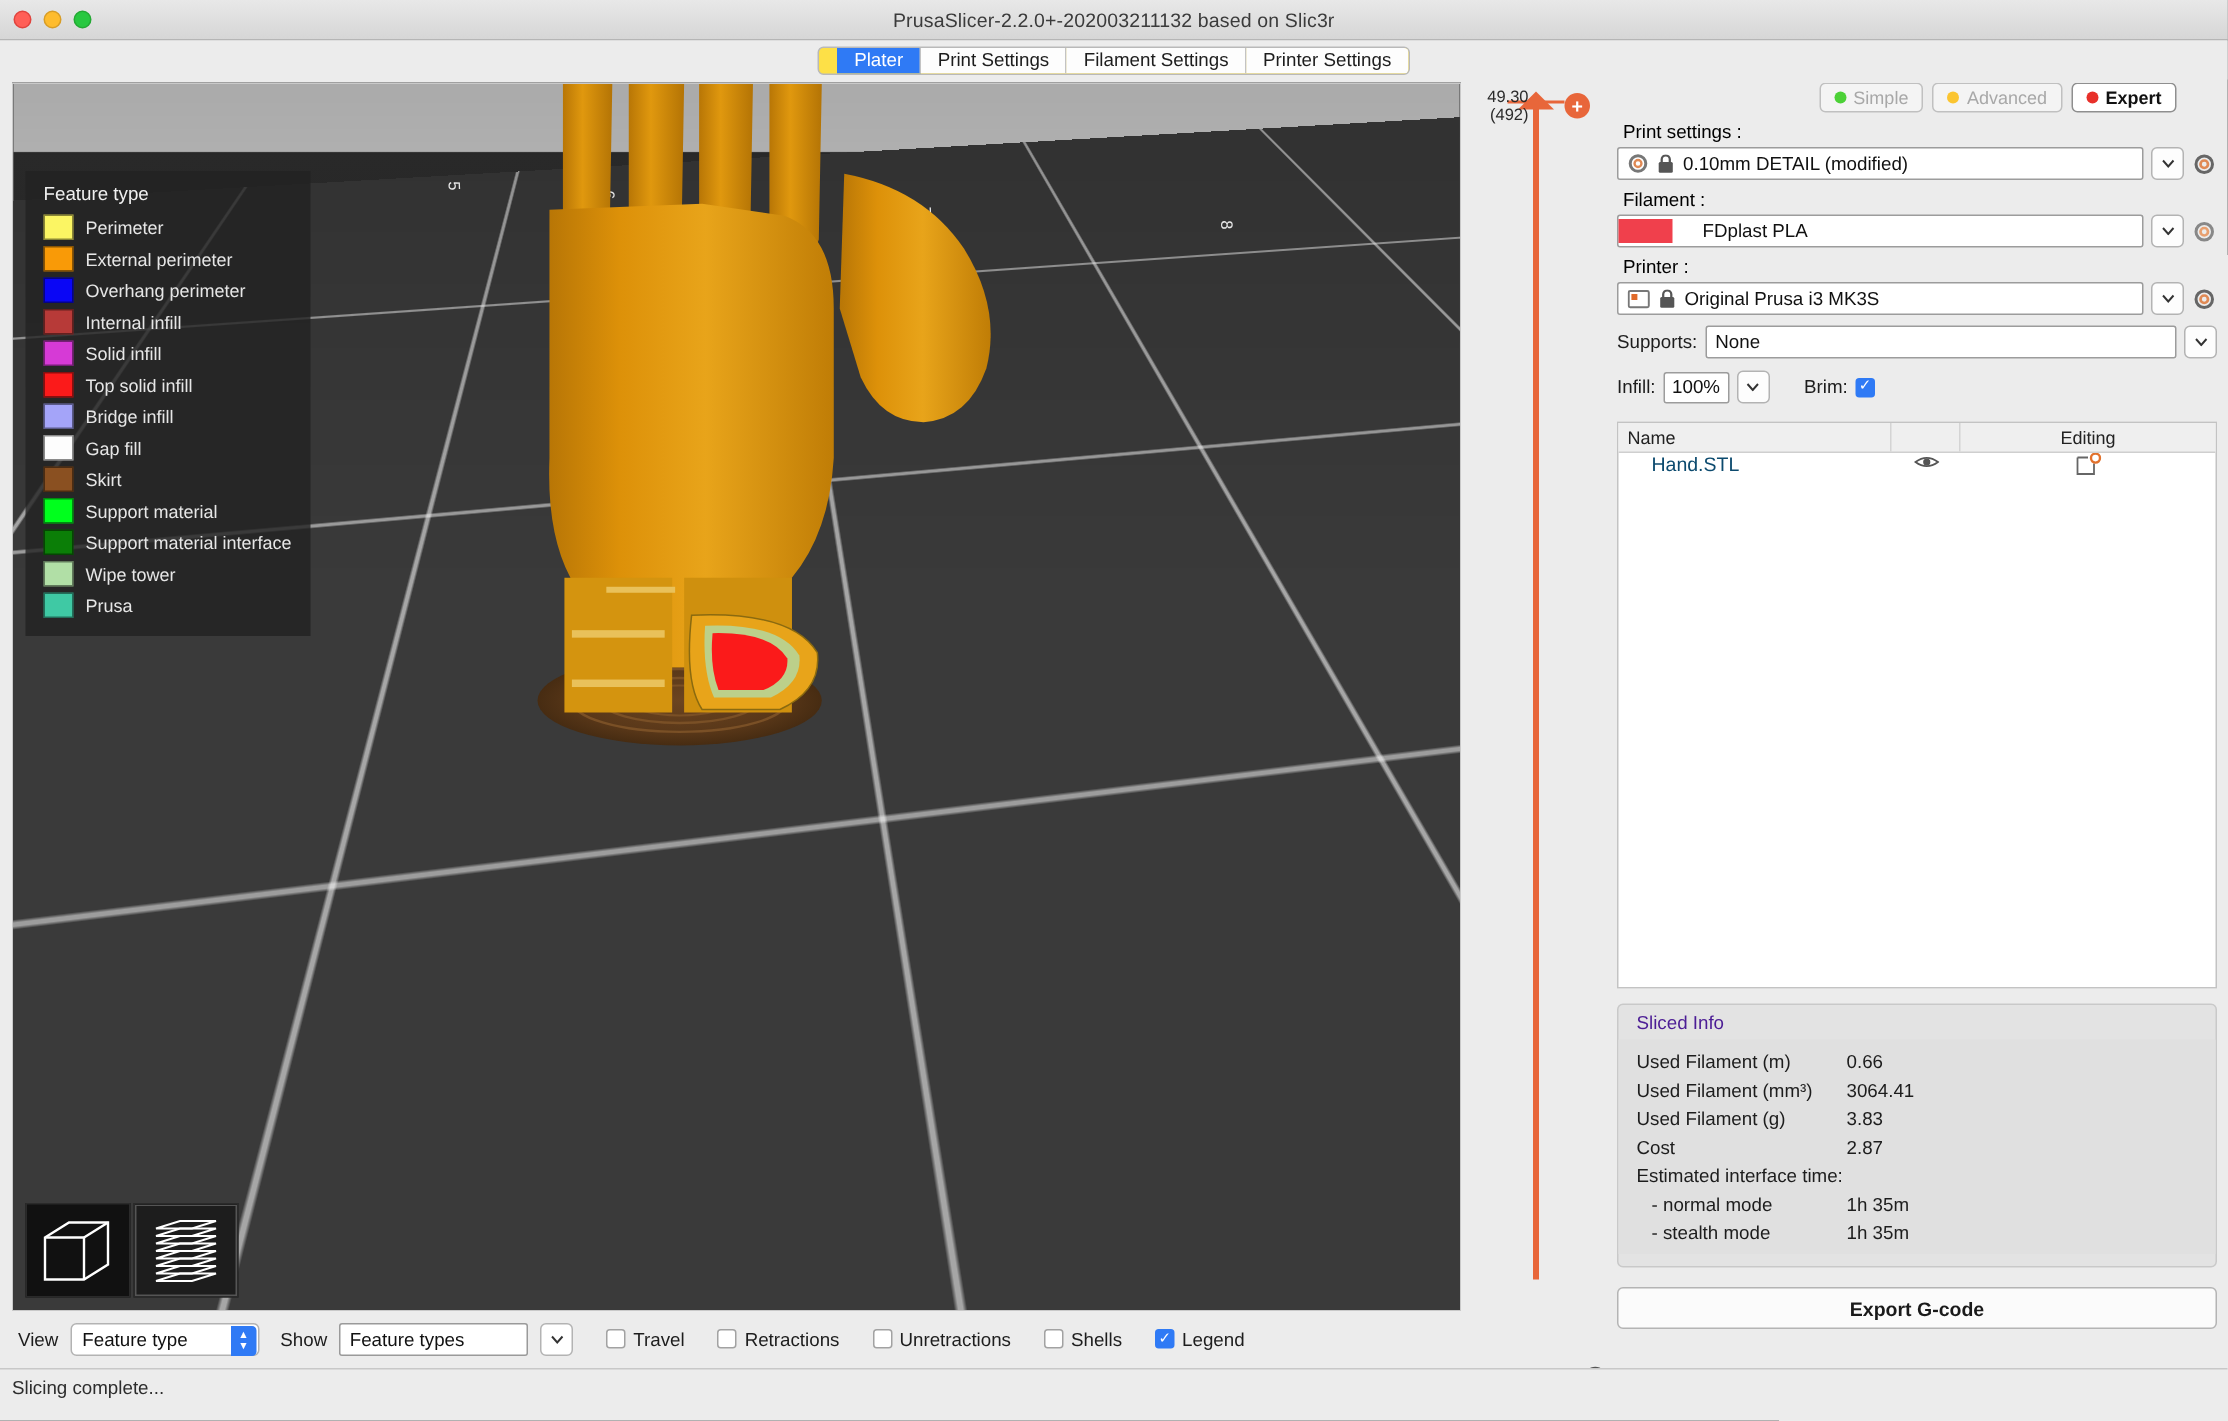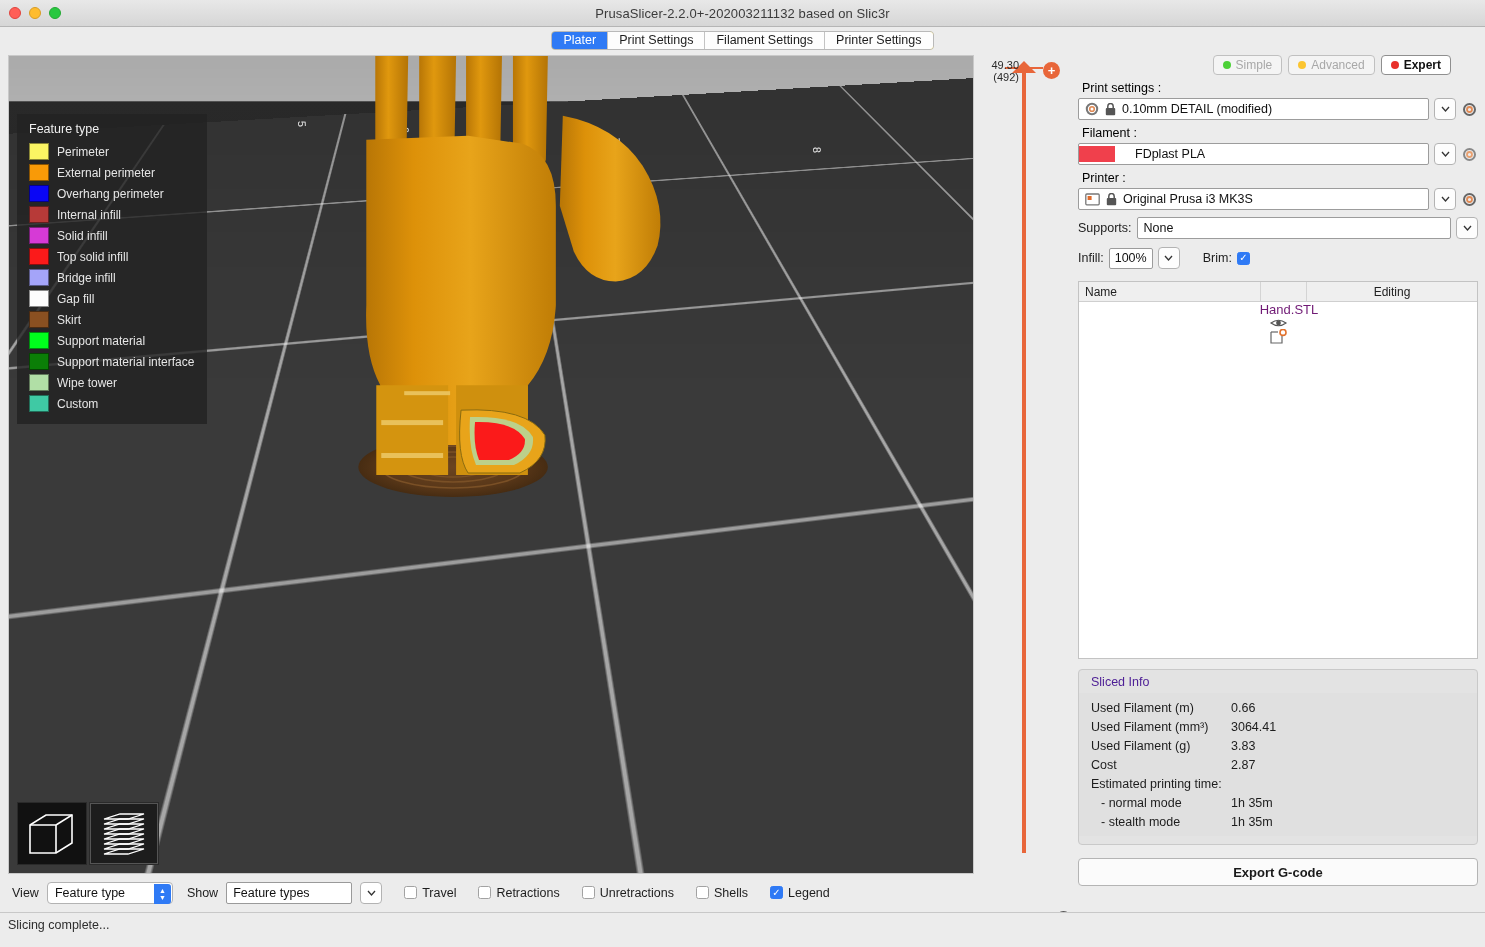--- a/index.html
+++ b/index.html
@@ -31,20 +31,21 @@
   
   .tabbar {
     position: absolute; left: 0; top: 27px; width: 1485px; height: 26px;
     background: #ececec;
     display: flex; justify-content: center; align-items: center;
   }
   .tabs {
     display: flex; height: 19px;
     border: 1px solid #b9b9b9; border-radius: 4px; overflow: hidden;
     background: #fde047;
+    padding-left: 12px;
   }
   .tab {
     padding: 0 11px; height: 100%;
     display: flex; align-items: center; justify-content: center;
     font-size: 12.5px; color: #1d1d1d;
     border-right: 1px solid #c3c3c3;
     background: #fdfdfd; cursor: default;
   }
   .tab:last-child { border-right: none; }
   .tab.active { background: #2f7af5; color: #fff; }
@@ -210,21 +211,21 @@
     border: 1px solid #c3c3c3;
   }
   .objlist-head {
     display: flex; height: 20px; background: #efefef;
     border-bottom: 1px solid #cfcfcf; font-size: 12px; color: #222;
   }
   .oh-name { flex: 1; padding-left: 6px; display:flex; align-items:center; }
   .oh-sep { width: 1px; background: #d4d4d4; }
   .oh-eye { width: 45px; }
   .oh-edit { width: 170px; display:flex; align-items:center; justify-content:center; }
-  .obj-row { display: flex; height: 26px; align-items: center; font-size: 13px; color: #701a75; flex-direction: column; }
+  .obj-row { display: flex; height: 26px; font-size: 13px; color: #0c4a6e; }
   .or-name { flex: 1; padding-left: 22px; }
   .or-eye { width: 45px; display: flex; justify-content: center; }
   .or-edit { width: 170px; display: flex; justify-content: center; }
 
   
   .sliced {
     margin-top: 10px; background: #e3e3e3;
     border: 1px solid #c9c9c9; border-radius: 4px;
     padding: 3px 0 8px 0;
   }
@@ -372,21 +373,21 @@
     <div class="legend-row">
       <span class="swatch" style="background:#0b7e07"></span>
       <span class="legend-label">Support material interface</span>
     </div>
     <div class="legend-row">
       <span class="swatch" style="background:#b1dfa6"></span>
       <span class="legend-label">Wipe tower</span>
     </div>
     <div class="legend-row">
       <span class="swatch" style="background:#3fc9a4"></span>
-      <span class="legend-label">Custom</span>
+      <span class="legend-label">Prusa</span>
     </div>
   </div>
 
   <div class="view-icons">
     <div class="vic">
       <svg width="52" height="46" viewBox="0 0 52 46">
         <path d="M4,14 L20,4 L46,4 L46,32 L30,42 L4,42 Z" fill="none" stroke="#fff" stroke-width="1.6"></path>
         <path d="M4,14 L30,14 L30,42" fill="none" stroke="#fff" stroke-width="1.6"></path>
         <path d="M30,14 L46,4" fill="none" stroke="#fff" stroke-width="1.6"></path>
       </svg>
@@ -632,21 +633,21 @@
       </div>
       <div class="si-row">
         <span class="si-key">Used Filament (g)</span>
         <span class="si-val">3.83</span>
       </div>
       <div class="si-row">
         <span class="si-key">Cost</span>
         <span class="si-val">2.87</span>
       </div>
       <div class="si-row">
-        <span class="si-key">Estimated printing time:</span>
+        <span class="si-key">Estimated interface time:</span>
       </div>
       <div class="si-row">
         <span class="si-key si-sub">- normal mode</span>
         <span class="si-val">1h 35m</span>
       </div>
       <div class="si-row">
         <span class="si-key si-sub">- stealth mode</span>
         <span class="si-val">1h 35m</span>
       </div>
     </div>

